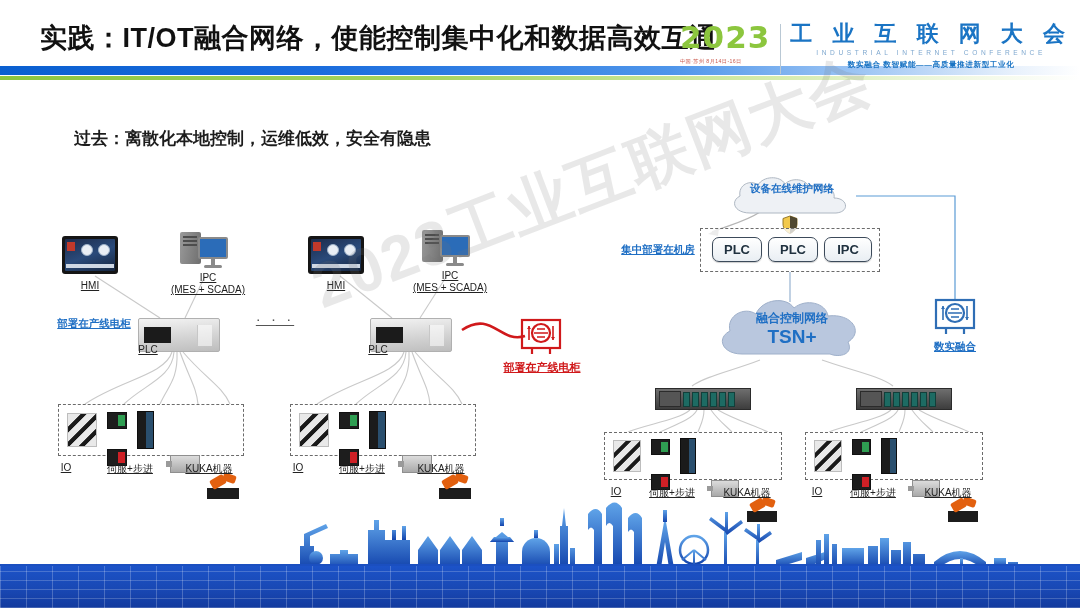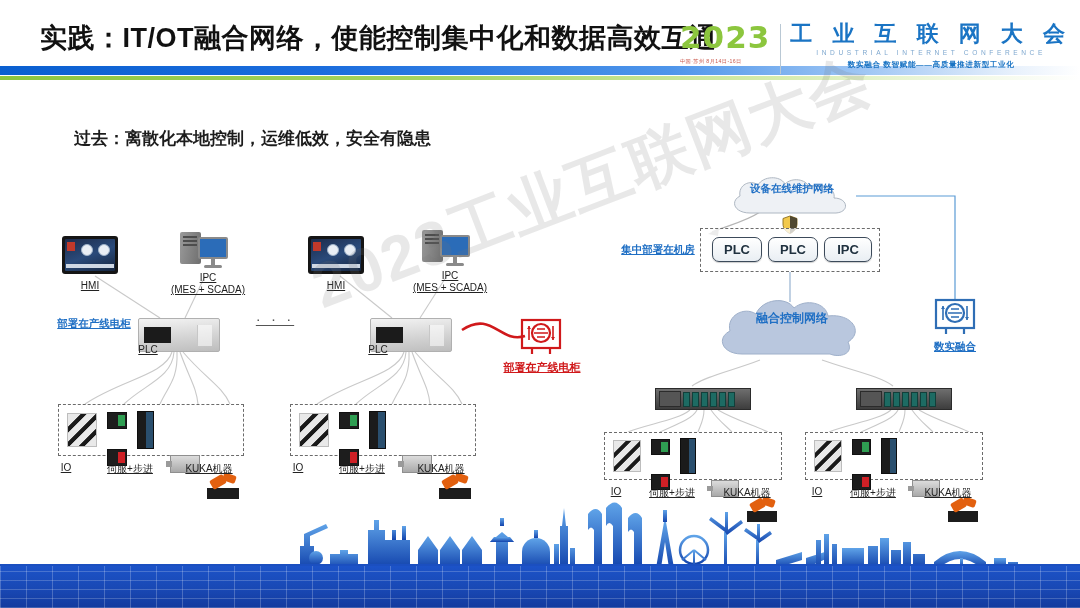--- a/index.html
+++ b/index.html
@@ -326,20 +326,21 @@
   <div class="devgroup" style="left:700px; top:228px; width:180px; height:44px; background:rgba(255,255,255,.75);"></div>
   <div class="rbox" style="left:712px; top:237px; width:50px; height:25px;">PLC</div>
   <div class="rbox" style="left:768px; top:237px; width:50px; height:25px;">PLC</div>
   <div class="rbox" style="left:824px; top:237px; width:48px; height:25px;">IPC</div>
   <div class="lbl lbl-blue" style="left:612px; top:243px; width:92px;">集中部署在机房</div>
 
   <svg class="cloud" style="left:712px; top:296px; width:160px; height:66px;" viewBox="0 0 160 66">
     <path d="M30,58 C10,58 4,42 18,35 C14,20 32,10 44,18 C50,3 74,0 82,12 C94,2 114,7 116,20 C140,17 152,36 136,46 C142,58 128,62 118,58 Z" fill="#b9c7de" stroke="#9fb0ca" stroke-width="1"></path>
   </svg>
   <div class="cloud-txt" style="left:712px; top:310px; width:160px; font-size:12px;">融合控制网络</div>
+  <div class="cloud-txt" style="left:712px; top:326px; width:160px; font-size:19px;">TSN+</div>
 
   <svg class="dbgicon" style="left:932px; top:296px; width:46px; height:42px;" viewBox="0 0 46 42">
     <rect x="4" y="4" width="38" height="28" fill="none" stroke="#2f6eb5" stroke-width="2.2"></rect>
     <circle cx="23" cy="17" r="9" fill="none" stroke="#2f6eb5" stroke-width="2.2"></circle>
     <path d="M16,17 H30 M19,13 H27 M19,21 H27" stroke="#2f6eb5" stroke-width="1.6"></path>
     <path d="M11,10 V24 M35,24 V10" stroke="#2f6eb5" stroke-width="1.6"></path>
     <path d="M11,10 l-2,3 h4 z M35,24 l-2,-3 h4 z" fill="#2f6eb5"></path>
     <path d="M14,32 V38 M32,32 V38" stroke="#2f6eb5" stroke-width="2.2"></path>
   </svg>
   <div class="lbl lbl-blue" style="left:915px; top:340px; width:80px;">数实融合</div>

